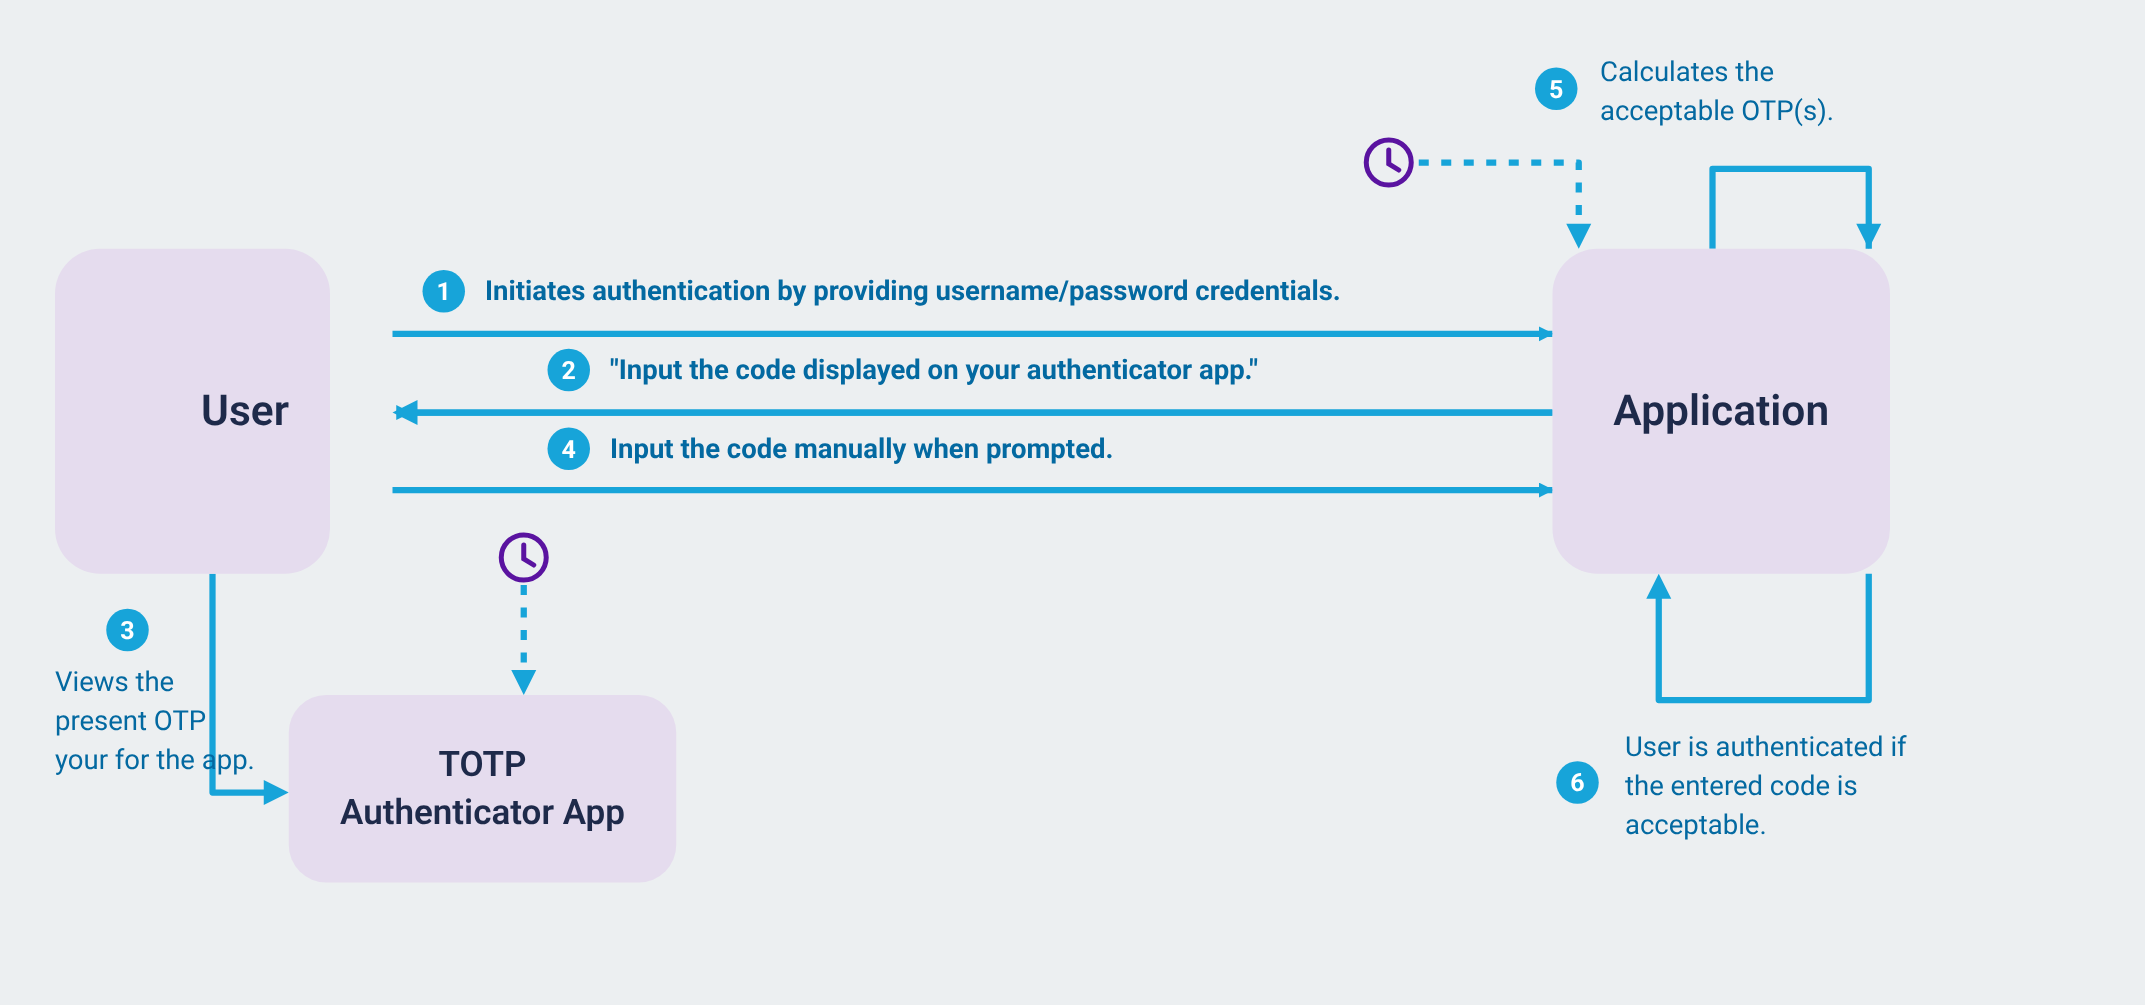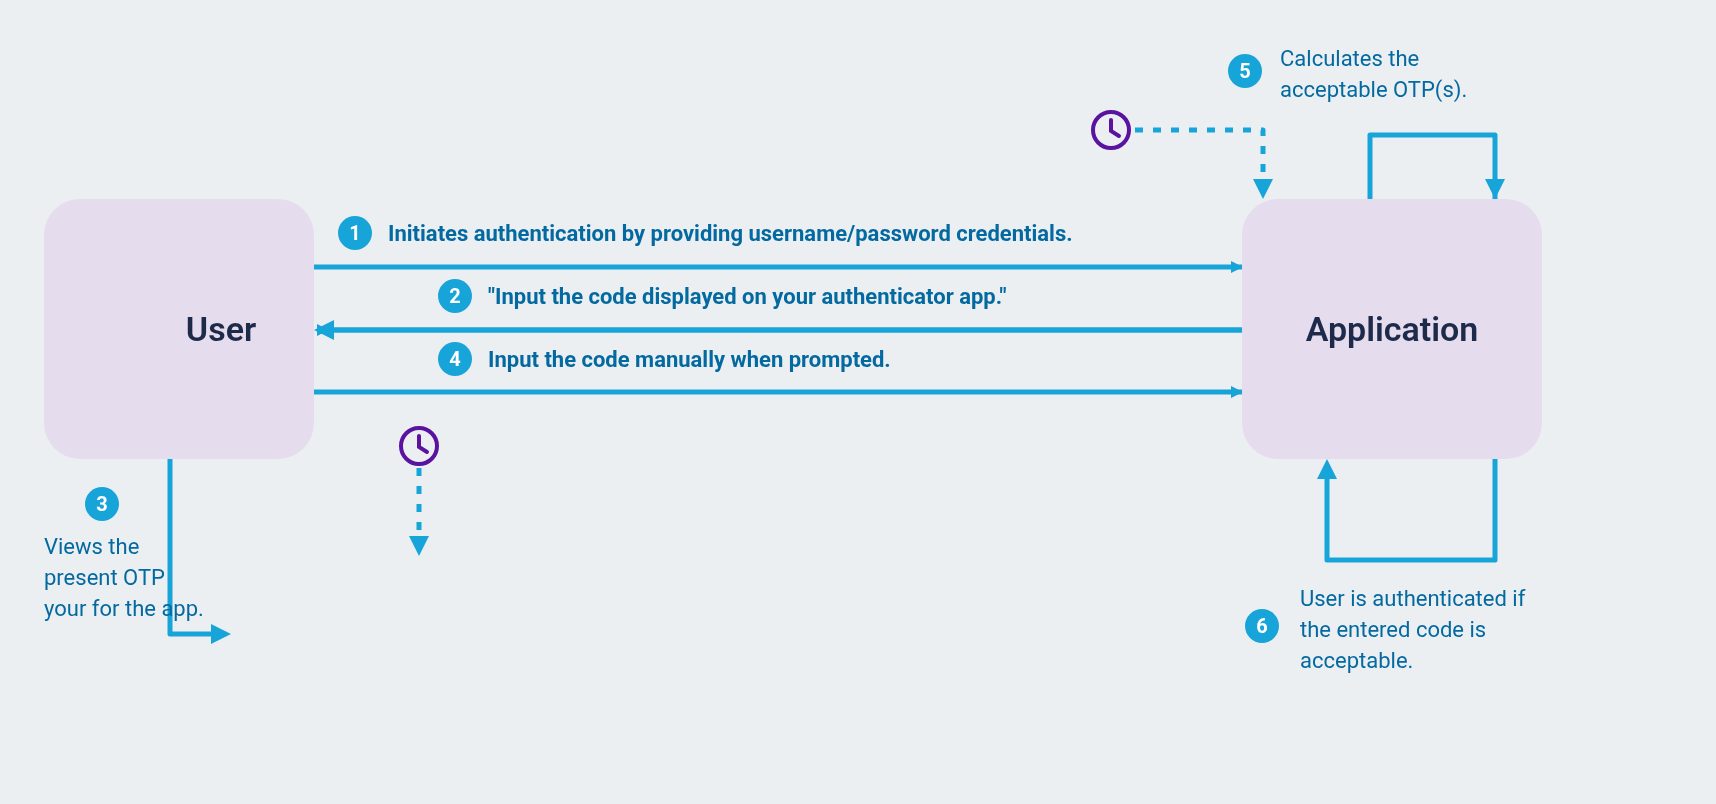--- a/index.html
+++ b/index.html
@@ -29,30 +29,30 @@
     border-radius: 36px;
     display: flex;
     align-items: center;
     justify-content: center;
     text-align: center;
     color: #1e2a4a;
     font-weight: 600;
   }
   .node-user {
     left: 44px; top: 199px;
-    width: 270px; height: 260px;
+    width: 220px; height: 260px;
     font-size: 34px;
     align-items: center;
   }
   .node-user .inner {
     display: flex; align-items: center; gap: 28px;
   }
   .node-app {
     left: 1242px; top: 199px;
-    width: 300px; height: 260px;
+    width: 270px; height: 260px;
     font-size: 34px;
   }
   .node-totp {
     left: 231px; top: 556px;
     width: 310px; height: 150px;
     font-size: 28px;
     line-height: 1.35;
     border-radius: 30px;
   }
   .badge {
@@ -130,20 +130,26 @@
     <div class="inner">
       <span style="width:56px; display:inline-block;"></span>
       <span>User</span>
     </div>
   </div>
 
   <div class="node node-app">
     <span>Application</span>
   </div>
 
+  <div class="node node-totp">
+    <div>
+      <div>TOTP</div>
+      <div>Authenticator App</div>
+    </div>
+  </div>
 
   <div class="badge" style="left:338px; top:216px;">
     <span>1</span>
   </div>
   <div class="label label-strong" style="left:388px; top:219px;">Initiates authentication by providing username/password credentials.</div>
 
   <div class="badge" style="left:438px; top:279px;">
     <span>2</span>
   </div>
   <div class="label label-strong" style="left:488px; top:282px;">"Input the code displayed on your authenticator app."</div>

